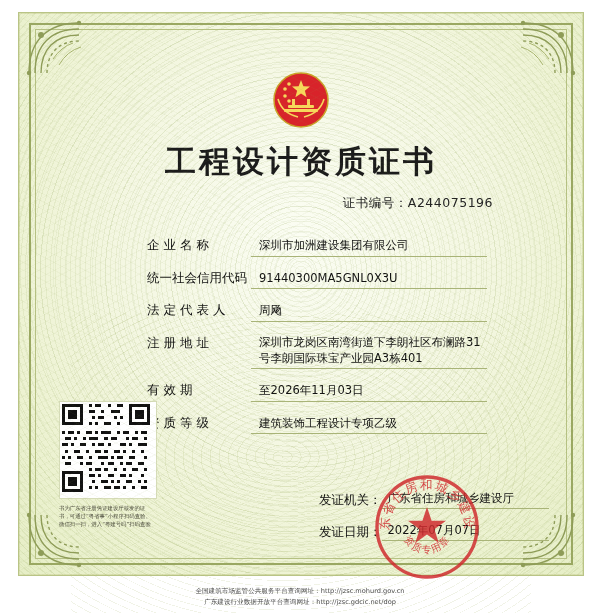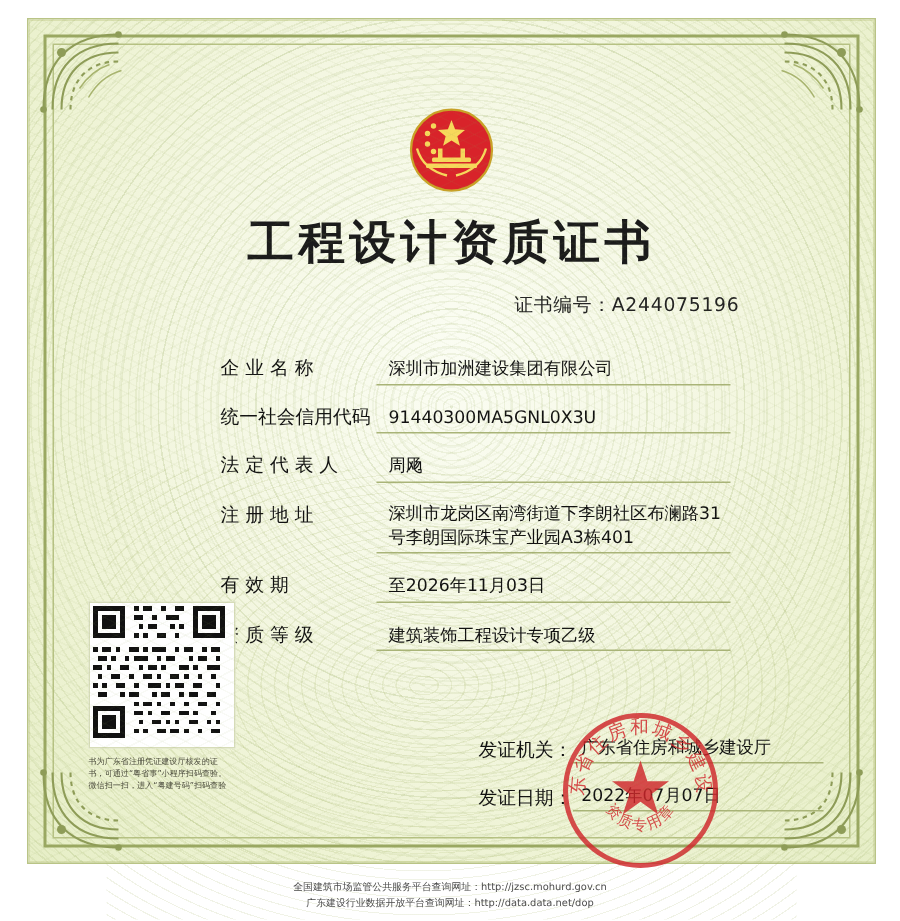--- a/index.html
+++ b/index.html
@@ -376,15 +376,15 @@
             <textPath href="#arcBot" startOffset="50%" text-anchor="middle">资质专用章</textPath>
           </text>
           <polygon fill="#d0252a" points="56,36 60.6,49.8 75,49.8 63.4,58.3 67.8,72 56,63.5 44.2,72 48.6,58.3 37,49.8 51.4,49.8"></polygon>
         </g>
       </svg>
     </div>
   </div>
 
   <div class="footer">
     <div>全国建筑市场监管公共服务平台查询网址：http://jzsc.mohurd.gov.cn</div>
-    <div>广东建设行业数据开放平台查询网址：http://data.data.net/dop</div>
+    <div>广东建设行业数据开放平台查询网址：http://jzsc.gdcic.net/dop</div>
   </div>
 </div>
 
 </body></html>

